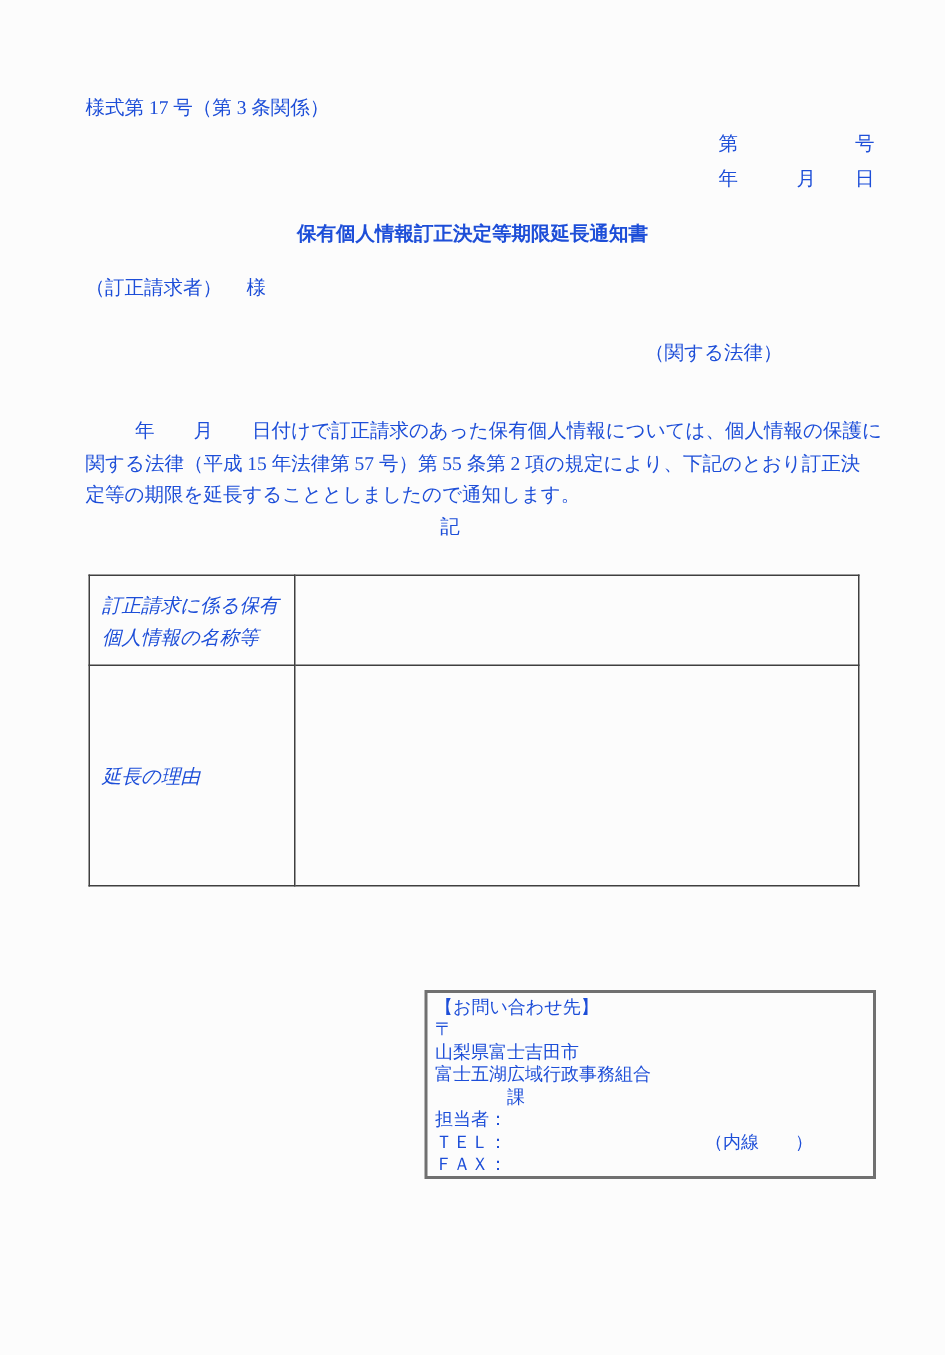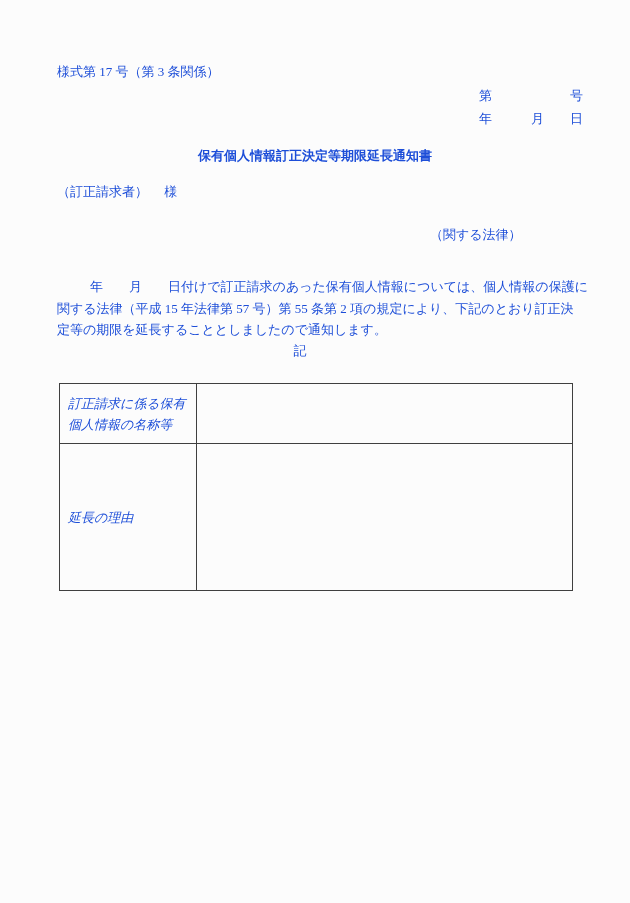--- a/index.html
+++ b/index.html
@@ -81,14 +81,24 @@
       <td class="lbl">訂正請求に係る保有個人情報の名称等</td>
       <td class="val"></td>
     </tr>
     <tr class="r3">
       <td class="lbl">延長の理由</td>
       <td class="val"></td>
     </tr>
   </tbody>
     </table>
 
+  <div class="contact">
+    <div>【お問い合わせ先】</div>
+    <div>〒</div>
+    <div>山梨県富士吉田市</div>
+    <div>富士五湖広域行政事務組合</div>
+    <div>　　　　課</div>
+    <div>担当者：</div>
+    <div>ＴＥＬ：　　　　　　　　　　　（内線　　）</div>
+    <div>ＦＡＸ：</div>
+  </div>
 
 </div>
 
 </body></html>

